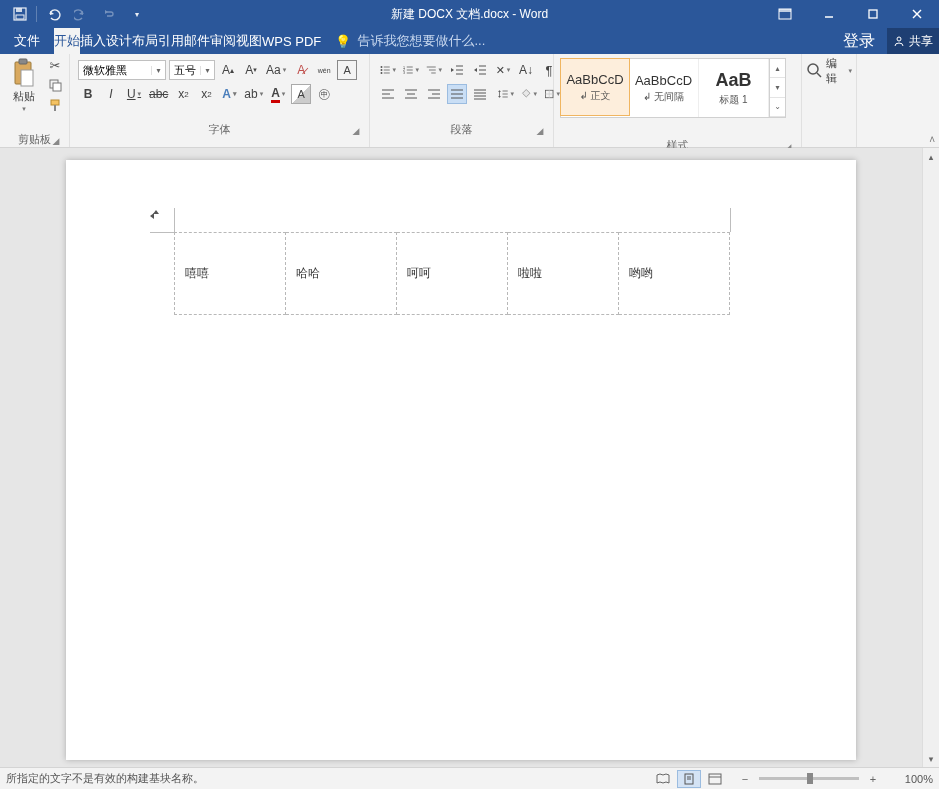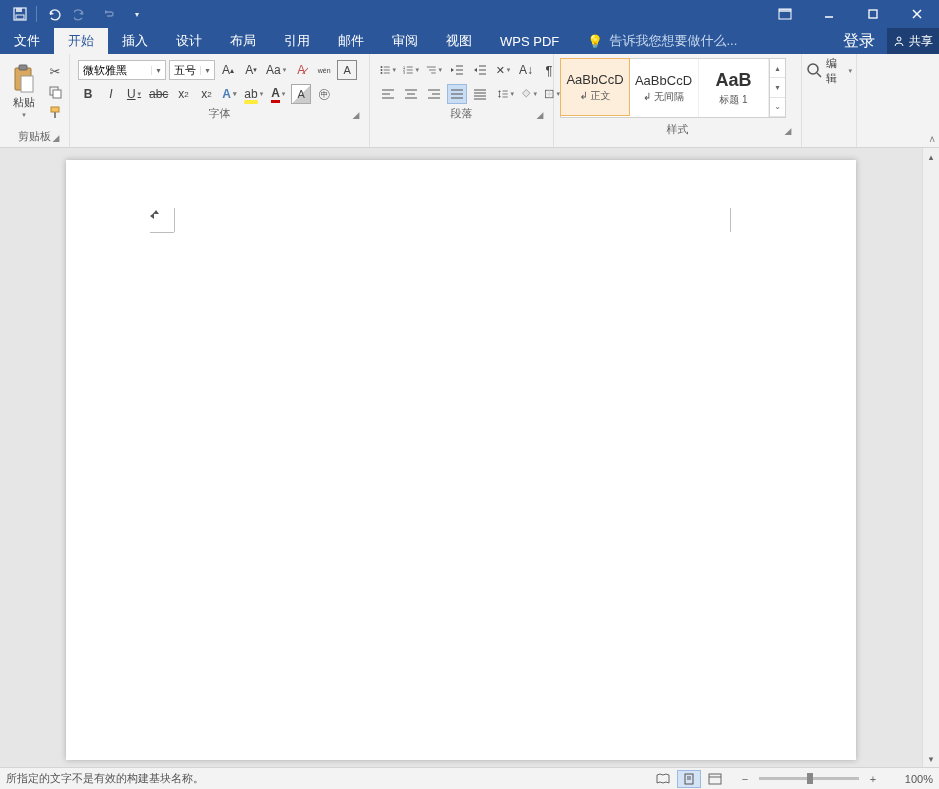--- a/index.html
+++ b/index.html
@@ -11,31 +11,31 @@
 .qat-btn { width: 28px; height: 24px; display: flex; align-items: center; justify-content: center; color: #fff; opacity: .9; }
 .qat-btn.dim { opacity: .35; }
 .qat-sep { width: 1px; height: 16px; background: rgba(255,255,255,.25); margin: 0 2px; }
 .title-center { position: absolute; left: 0; right: 0; text-align: center; pointer-events: none; }
 .win-controls { margin-left: auto; display: flex; }
 .win-btn { width: 44px; height: 28px; display: flex; align-items: center; justify-content: center; color: #fff; }
 
 
 .tabs-row { background: #2b579a; height: 26px; display: flex; align-items: stretch; color: #fff; font-size: 13px; }
 .file-tab { padding: 0 14px; display: flex; align-items: center; background: #2b579a; }
-.tab { padding: 0 14px; display: flex; align-items: center; cursor: pointer; text-align: right; }
+.tab { padding: 0 0; display: flex; align-items: center; cursor: pointer; text-align: right; }
 .tab.active { background: #f3f3f3; color: #2b579a; }
 .tabs-row .tell-me { margin-left: 14px; display: flex; align-items: center; color: #c7d7ee; gap: 6px; }
 .tabs-right { margin-left: auto; display: flex; align-items: center; gap: 0; }
 .login-lbl { padding: 0 12px; font-size: 16px; }
 .share-btn { background: #1e3f73; height: 26px; padding: 0 6px; display: flex; align-items: center; gap: 4px; font-size: 12px; }
 
 
 .ribbon { background: #f3f3f3; height: 94px; border-bottom: 1px solid #d4d4d4; display: flex; position: relative; }
 .group { border-right: 1px solid #e0e0e0; display: flex; flex-direction: column; padding: 2px 4px 0 4px; position: relative; }
-.group-label { text-align: center; font-size: 11px; color: #666; padding: 2px 0 3px 0; position: relative; }
+.group-label { text-align: center; font-size: 11px; color: #666; padding: 2px 0 3px 0; position: relative; margin-top: 16px; }
 .group-launcher { position: absolute; right: 2px; bottom: 2px; width: 14px; height: 14px; color: #888; font-size: 9px; display: flex; align-items: center; justify-content: center; }
 .group-body { flex: 1; display: flex; }
 
 
 .clip-left { width: 40px; display: flex; flex-direction: column; align-items: center; justify-content: center; gap: 2px; }
 .clip-right { display: flex; flex-direction: column; justify-content: center; gap: 2px; padding-left: 2px; }
 .small-ico { width: 18px; height: 18px; display: flex; align-items: center; justify-content: center; font-size: 13px; color: #555; }
 
 
 .font-rows { display: flex; flex-direction: column; gap: 4px; padding: 4px 4px 0 4px; }
@@ -128,20 +128,21 @@
         </svg>
     </div>
     <div class="qat-btn dim">
       <svg width="14" height="14" viewBox="0 0 14 14">
           <path d="M3 5 h6 a2 2 0 0 1 0 4 h-4" fill="none" stroke="#fff" stroke-width="1.3"></path>
           <path d="M3 3 L3 7 L6 5 Z" fill="#fff"></path>
         </svg>
     </div>
     <div class="qat-btn" style="font-size:8px;">▾</div>
   </div>
+  <div class="title-center">新建 DOCX 文档.docx - Word</div>
   <div class="win-controls">
     <div class="win-btn">
       <svg width="14" height="12" viewBox="0 0 14 12">
           <rect x="1" y="1" width="12" height="10" fill="none" stroke="#fff"></rect>
           <rect x="1" y="1" width="12" height="3" fill="#fff" opacity=".7"></rect>
         </svg>
     </div>
     <div class="win-btn">
       <svg width="12" height="12" viewBox="0 0 12 12">
           <line x1="2" y1="9" x2="10" y2="9" stroke="#fff" stroke-width="1.5"></line>
@@ -246,21 +247,21 @@
       </div>
       <div class="row">
         <div class="rb-btn bold">B</div>
         <div class="rb-btn italic">I</div>
         <div class="rb-btn under">U<span class="dd">▾</span></div>
         <div class="rb-btn strike">abc</div>
         <div class="rb-btn">x<span style="font-size:8px;vertical-align:sub">2</span></div>
         <div class="rb-btn">x<span style="font-size:8px;vertical-align:super">2</span></div>
         <div class="rb-btn" style="color:#4a7ebb;font-weight:700">A<span class="dd">▾</span></div>
         <div class="rb-btn">
-            <span style="text-decoration:underline;text-decoration-color:#ffeb3b;text-decoration-thickness:4px;">ab</span>
+            <span style="text-decoration-color:#ffeb3b;text-decoration-thickness:4px;">ab</span>
             <span class="dd">▾</span>
           </div>
         <div class="rb-btn">
             <span style="border-bottom:3px solid #c00;font-weight:700">A</span>
             <span class="dd">▾</span>
           </div>
         <div class="rb-btn" style="background:linear-gradient(135deg,#fff 50%,#ccc 50%);border:1px solid #aaa;font-size:11px">A</div>
         <div class="rb-btn">㊥</div>
       </div>
     </div>
@@ -444,20 +445,27 @@
           <svg width="16" height="16" viewBox="0 0 16 16">
               <path d="M2 8 L6 5 L6 11 Z" fill="#555"></path>
               <path d="M8 2 L5 6 L11 6 Z" fill="#555" transform="translate(0 0)"></path>
             </svg>
         </div>
         <div class="tbl-marker-v"></div>
         <div class="tbl-marker-v r"></div>
         <div class="tbl-marker-h"></div>
         <table class="doc-table">
           <tbody>
+              <tr>
+            <td>嘻嘻</td>
+            <td>哈哈</td>
+            <td>呵呵</td>
+            <td>啦啦</td>
+            <td>哟哟</td>
+          </tr>
         </tbody>
           </table>
       </div>
     </div>
   </div>
   <div class="vscroll">
     <div class="arrow">▴</div>
     <div class="arrow bottom">▾</div>
   </div>
 </div>

